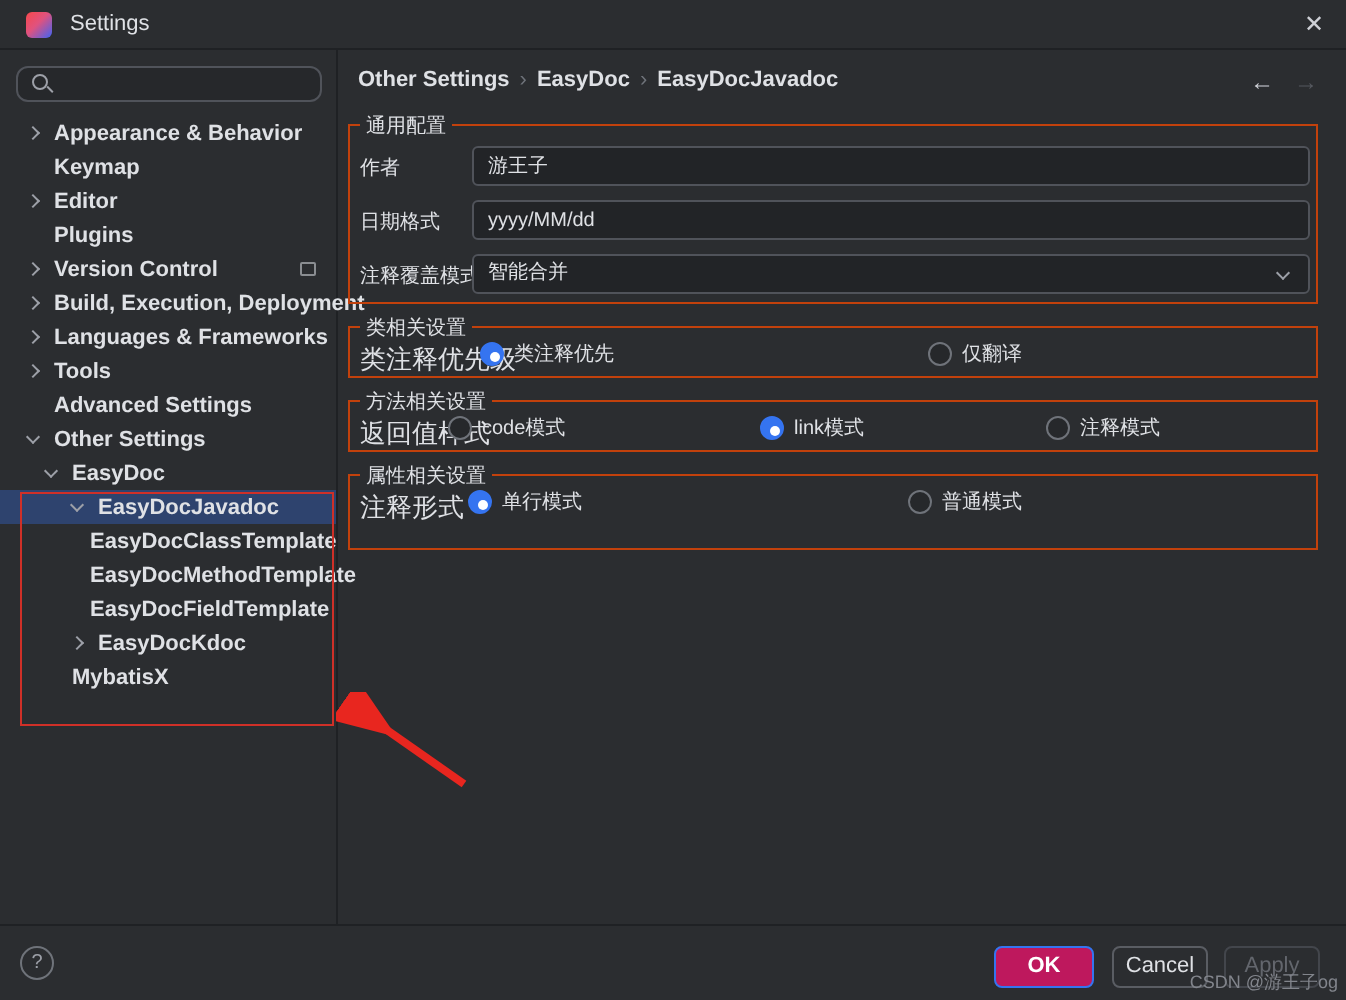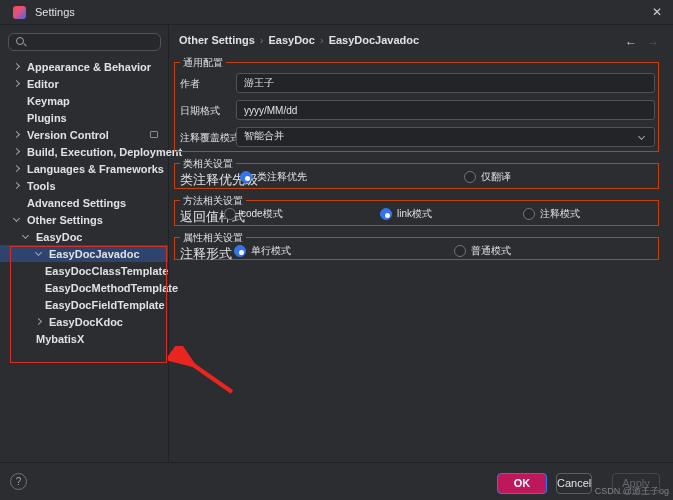--- a/index.html
+++ b/index.html
@@ -32,42 +32,42 @@
 
   
   .content { position:absolute; left:170px; top:25px; width:503px; height:437px; }
   .breadcrumb { position:absolute; left:9px; top:9px; font-size:11px; font-weight:700; color:#dfe1e5; white-space:nowrap; }
   .bc-sep { color:#6f737a; font-weight:400; padding:0 5px; }
   .navarrows { position:absolute; right:14px; top:9px; font-size:12px; }
   .nav-back { color:#ced0d6; cursor:pointer; } .nav-fwd { color:#55585e; margin-left:10px; cursor:pointer; }
 
   .group { position:absolute; left:4px; width:485px; border:1px solid #c2410c; }
   .legend { position:absolute; top:-7px; left:5px; padding:0 3px; background:#2b2d30; font-size:10px; color:#dfe1e5; white-space:nowrap; }
-  .g1 { top:37px; height:90px; } .g2 { top:138px; height:26px; } .g3 { top:175px; height:26px; } .g4 { top:212px; height:23px;padding-left:25px; }
+  .g1 { top:37px; height:90px; } .g2 { top:138px; height:26px; } .g3 { top:175px; height:26px; } .g4 { top:212px; height:38px;padding-left:25px; }
 
   .frow { position:absolute; left:0; right:0; height:20px; }
   .frow .flabel { position:absolute; left:5px; top:4px; font-size:10px; white-space:nowrap; }
-  .fr1 { top:10px; } .fr2 { top:37px; } .fr3 { top:64px;font-family:Liberation Mono, monospace; }
+  .fr1 { top:10px; } .fr2 { top:37px; } .fr3 { top:64px; }
   .tfield { position:absolute; left:61px; right:3px; top:0; height:20px; background:#222427; border:1px solid #50535a; border-radius:3px; color:#dfe1e5; font-size:10px; padding:0 7px; outline:none; }
   .selectbox { position:absolute; left:61px; right:3px; top:0; height:20px; background:#222427; border:1px solid #50535a; border-radius:3px; font-size:10px; line-height:18px; padding:0 7px; cursor:pointer; }
   .sel-chev { position:absolute; right:8px; top:6px; width:8px; height:8px; }
   .sel-chev::before { content:''; position:absolute; left:1px; top:0px; width:4px; height:4px; border-right:1.4px solid #9da0a8; border-bottom:1.4px solid #9da0a8; transform:rotate(45deg); }
 
   .glabel { position:absolute; left:5px; top:7px; font-size:13px; white-space:nowrap; }
   .opt { position:absolute; top:6px; display:flex; align-items:center; font-size:10px; cursor:pointer; white-space:nowrap; }
   .radio { width:12px; height:12px; border-radius:50%; border:1px solid #6f737a; background:#26282b; margin-right:5px; position:relative; flex-shrink:0; }
   .radio.on { background:#3574f0; border-color:#3574f0; }
   .radio.on::after { content:''; position:absolute; left:3.5px; top:3.5px; width:5px; height:5px; background:#fff; border-radius:50%; }
 
   
   .footer { position:absolute; left:0; bottom:0; width:673px; height:38px; border-top:1px solid #1f2124; }
   .help-btn { position:absolute; left:10px; top:10px; width:17px; height:17px; border:1px solid #6f737a; border-radius:50%; color:#9da0a8; font-size:10px; text-align:center; line-height:15px; cursor:pointer; }
   .btn { position:absolute; top:10px; height:21px; border-radius:4px; font-size:11px; text-align:center; line-height:19px; cursor:pointer; }
   .btn-ok { left:497px; width:50px; background:#be185d; color:#fff; border:1px solid #3574f0; font-weight:600; }
-  .btn-cancel { left:556px; width:36px; background:transparent; color:#dfe1e5; border:1px solid #5a5d63; }
+  .btn-cancel { left:556px; width:48px; background:transparent; color:#dfe1e5; border:1px solid #5a5d63; }
   .btn-apply { left:612px; width:48px; background:transparent; color:#63666d; border:1px solid #43464c; cursor:default; }
   .watermark { position:absolute; right:4px; bottom:2px; font-size:9px; color:#82858c; }
 
   
   .anno-rect { position:absolute; left:10px; top:246px; width:157px; height:117px; border:1px solid #cf3028; pointer-events:none; z-index:10; }
   .anno-arrow { position:absolute; left:168px; top:346px; width:72px; height:52px; pointer-events:none; z-index:10; }
 </style>
 </head>
 <body>
 
@@ -83,26 +83,26 @@
     <div class="searchbox">
       <span class="mag"></span>
       <input class="search-input" placeholder="" style="">
     </div>
     <div class="tree">
       <div class="trow i0">
           <span class="chevslot chev-r"></span>
           <span class="tlabel">Appearance &amp; Behavior</span>
         </div>
       <div class="trow i0">
+          <span class="chevslot"></span>
+          <span class="tlabel">Keymap</span>
+        </div>
+      <div class="trow i0">
           <span class="chevslot chev-r"></span>
           <span class="tlabel">Editor</span>
-        </div>
-      <div class="trow i0">
-          <span class="chevslot"></span>
-          <span class="tlabel">Keymap</span>
         </div>
       <div class="trow i0">
           <span class="chevslot"></span>
           <span class="tlabel">Plugins</span>
         </div>
       <div class="trow i0">
           <span class="chevslot chev-r"></span>
           <span class="tlabel">Version Control</span>
           <span class="scope-icon"></span>
         </div>

